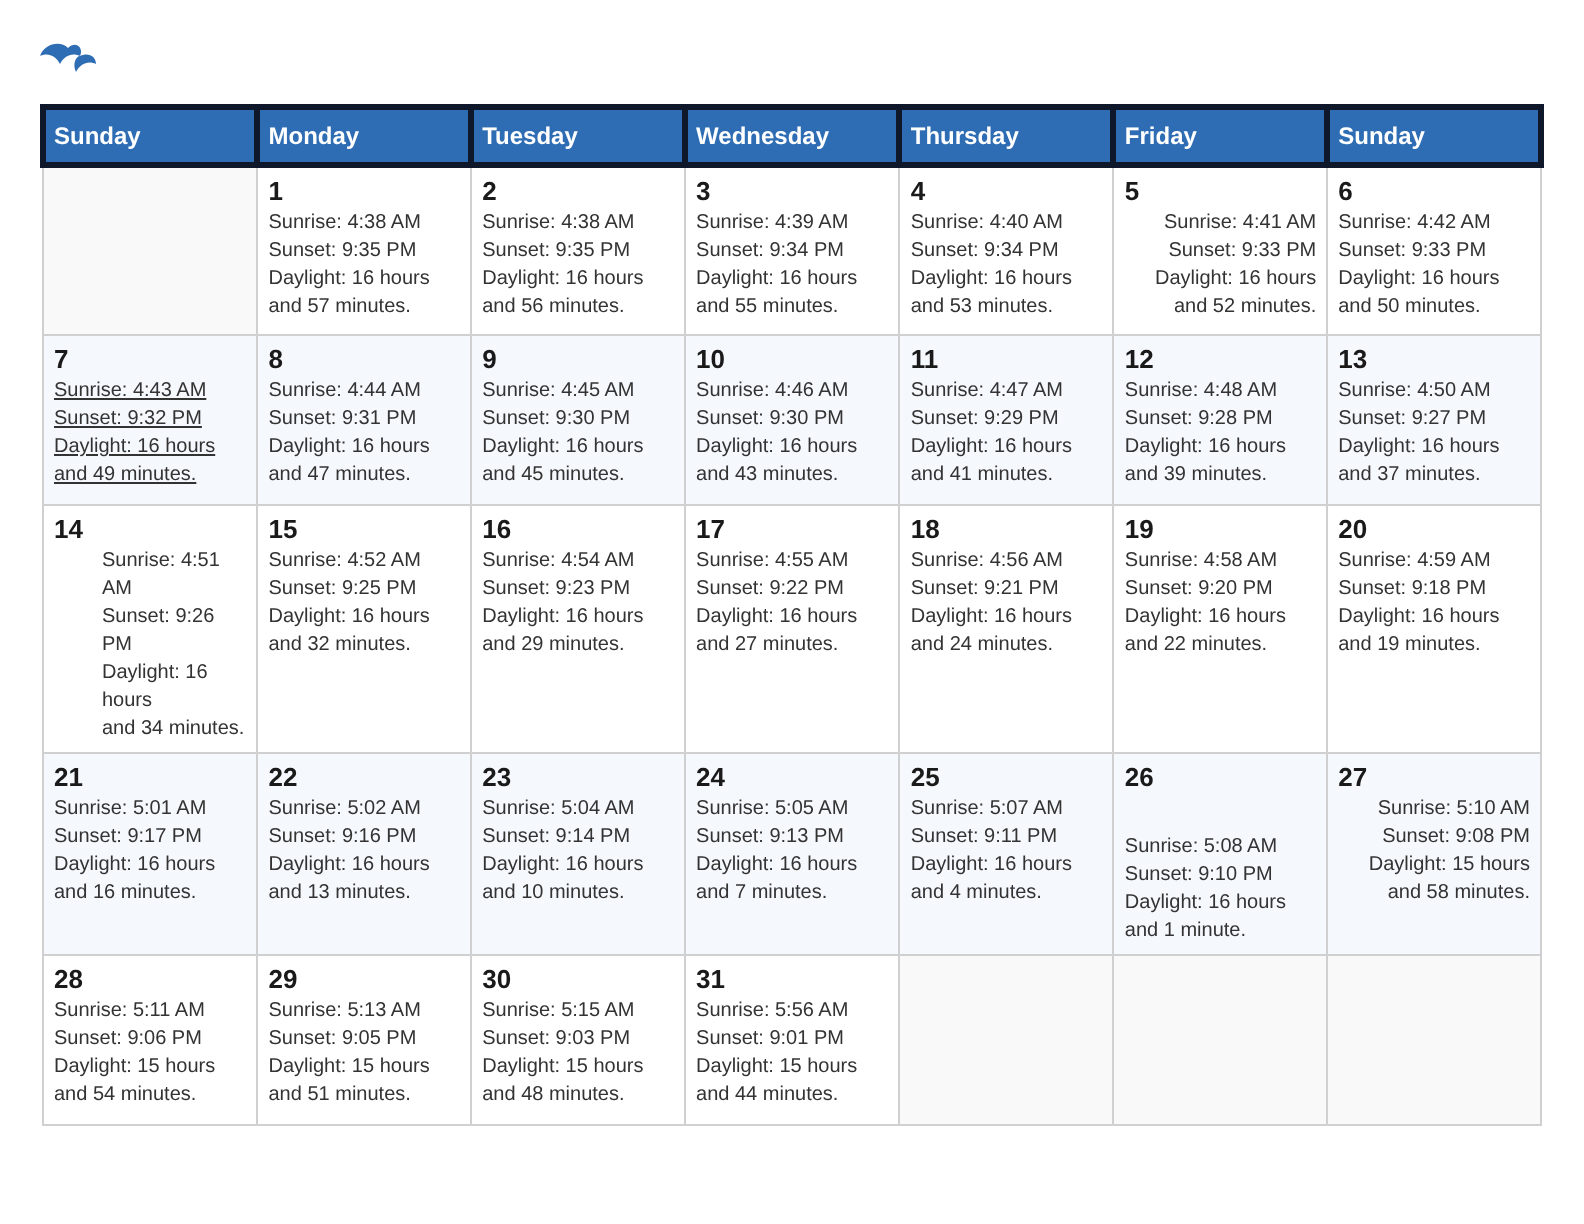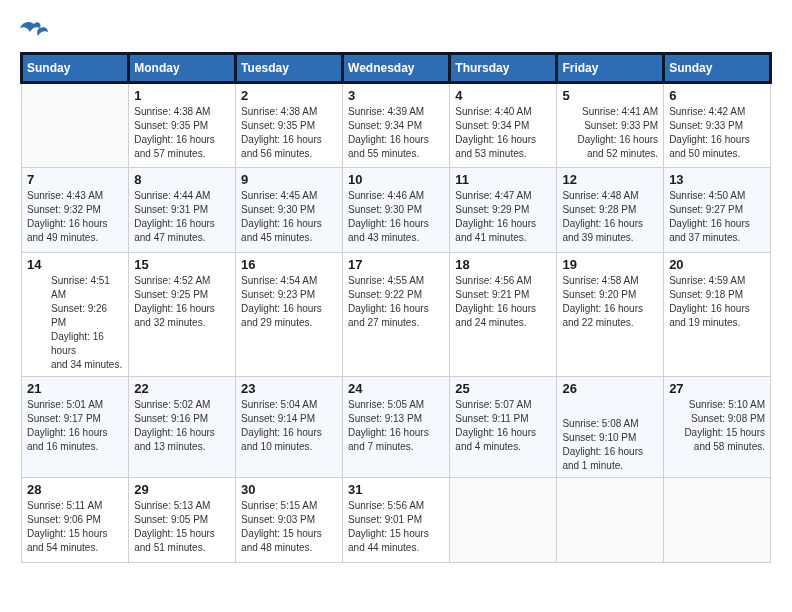--- a/index.html
+++ b/index.html
@@ -160,21 +160,21 @@
           <span class="day-number">6</span>
           <div class="day-info" style="white-space: pre-line;">Sunrise: 4:42 AM
 Sunset: 9:33 PM
 Daylight: 16 hours
 and 50 minutes.</div>
         </td>
       </tr>
       <tr>
         <td>
           <span class="day-number">7</span>
-          <div class="day-info" style="white-space: pre-line;">Sunrise: 4:43 AM
+          <div class="day-info" style="white-space: pre-line; text-decoration: underline;">Sunrise: 4:43 AM
 Sunset: 9:32 PM
 Daylight: 16 hours
 and 49 minutes.</div>
         </td>
         <td>
           <span class="day-number">8</span>
           <div class="day-info" style="white-space: pre-line;">Sunrise: 4:44 AM
 Sunset: 9:31 PM
 Daylight: 16 hours
 and 47 minutes.</div>

